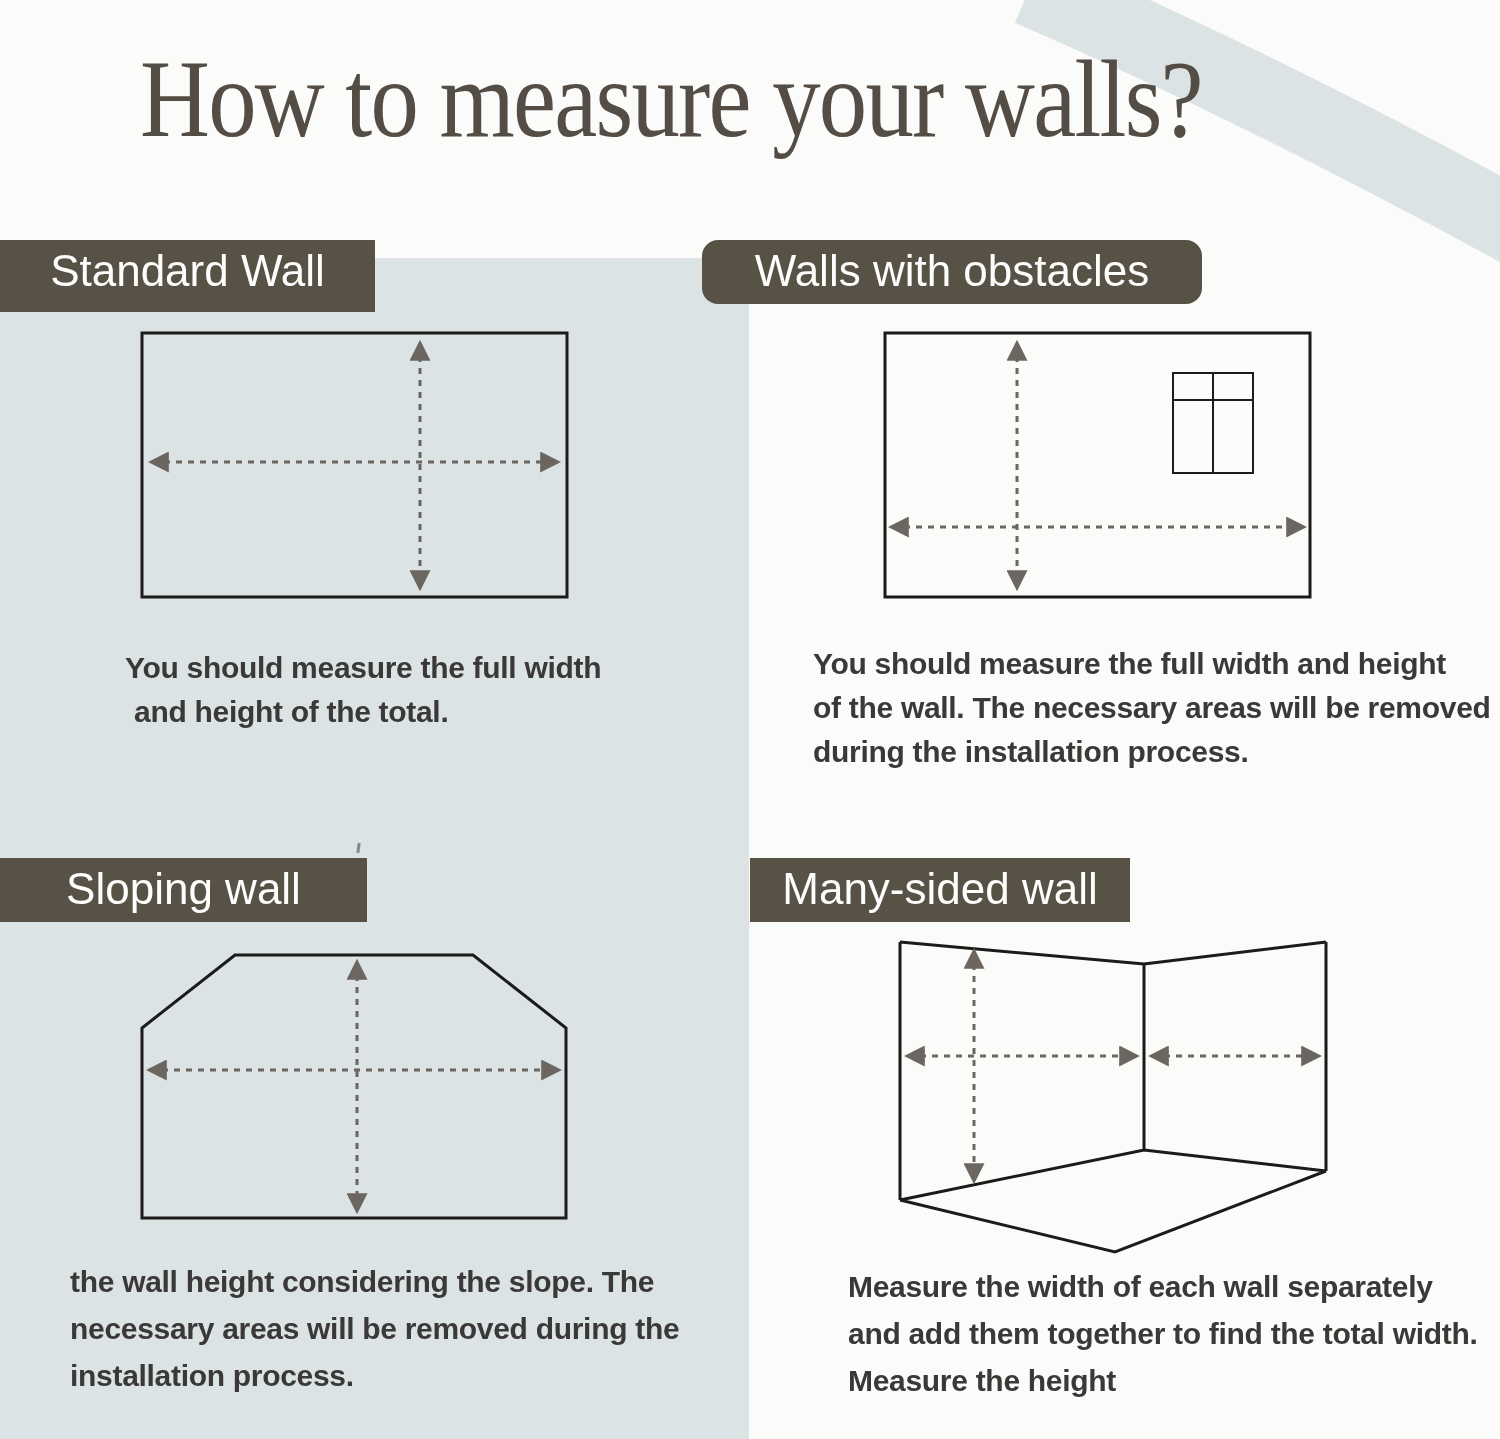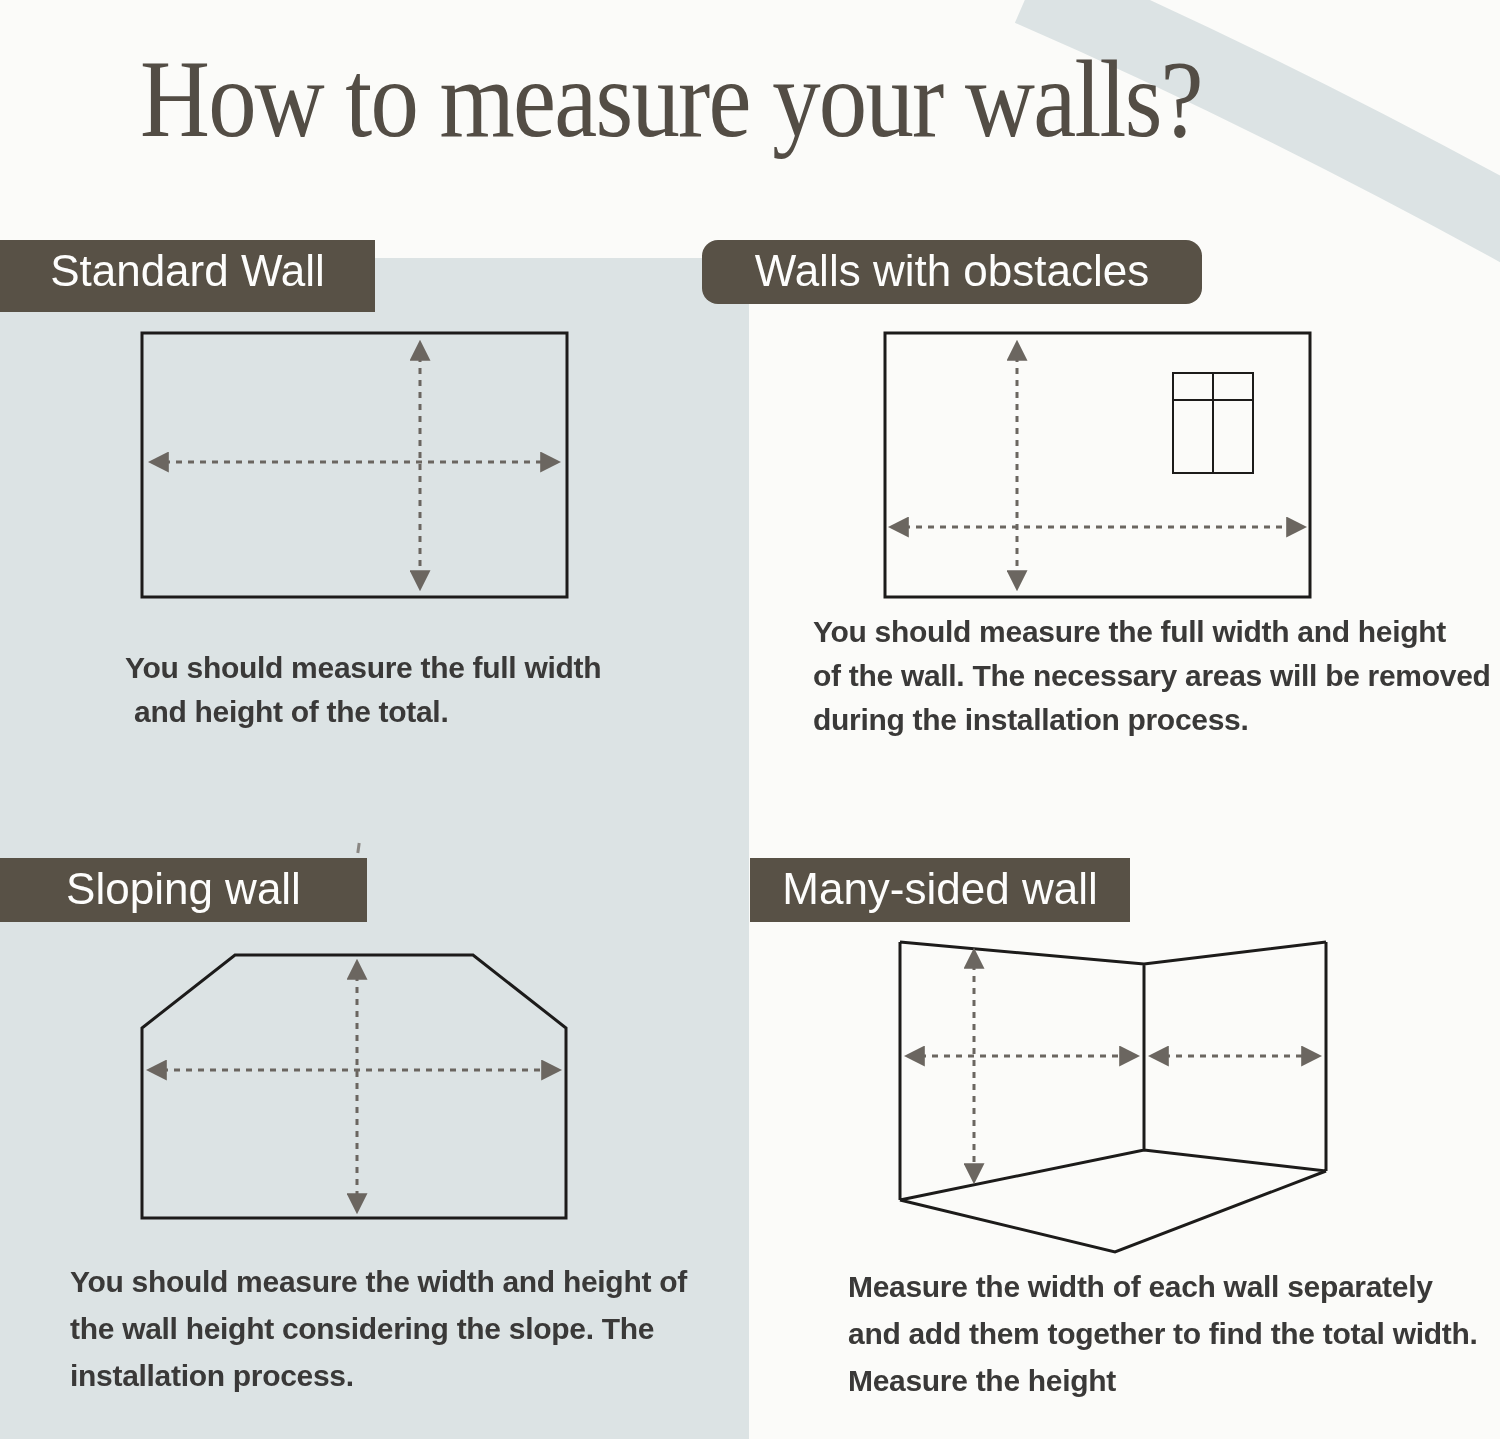--- a/index.html
+++ b/index.html
@@ -30,21 +30,21 @@
   #banner-obstacles{left:702px;top:240px;width:500px;height:64px;border-radius:16px;}
   #banner-sloping{left:0;top:858px;width:367px;height:64px;}
   #banner-many{left:750px;top:858px;width:380px;height:64px;}
   #diagram-svg{left:0;top:0;width:1500px;height:1439px;z-index:5;pointer-events:none;}
   .caption{
     z-index:6;color:#3a3938;font-size:30px;letter-spacing:-0.3px;font-weight:bold;
   }
   .caption .cline{display:block;}
   #caption-standard{left:125px;top:646px;line-height:44px;}
   #caption-standard .cline:nth-child(2){padding-left:9px;}
-  #caption-obstacles{left:813px;top:610px;line-height:44px;}
+  #caption-obstacles{left:813px;top:642px;line-height:44px;}
   #caption-sloping{left:70px;top:1258px;line-height:47px;}
   #caption-many{left:848px;top:1263px;line-height:47px;}
   #stray-mark{
     left:357px;top:843px;width:3px;height:10px;background:#8a8783;
     transform:rotate(8deg);z-index:4;
   }
 </style>
 </head>
 <body>
 
@@ -107,22 +107,22 @@
     <span class="cline">and height of the total.</span>
   </div>
 
   <div id="caption-obstacles" class="abs caption">
     <span class="cline">You should measure the full width and height</span>
     <span class="cline">of the wall. The necessary areas will be removed</span>
     <span class="cline">during the installation process.</span>
   </div>
 
   <div id="caption-sloping" class="abs caption">
-    <span class="cline">You should measure the width and height of</span>
     <span class="cline">the wall height considering the slope. The</span>
+    <span class="cline">necessary areas will be removed during the</span>
     <span class="cline">installation process.</span>
   </div>
 
   <div id="caption-many" class="abs caption">
     <span class="cline">Measure the width of each wall separately</span>
     <span class="cline">and add them together to find the total width.</span>
     <span class="cline">Measure the height</span>
   </div>
 
 </div>

